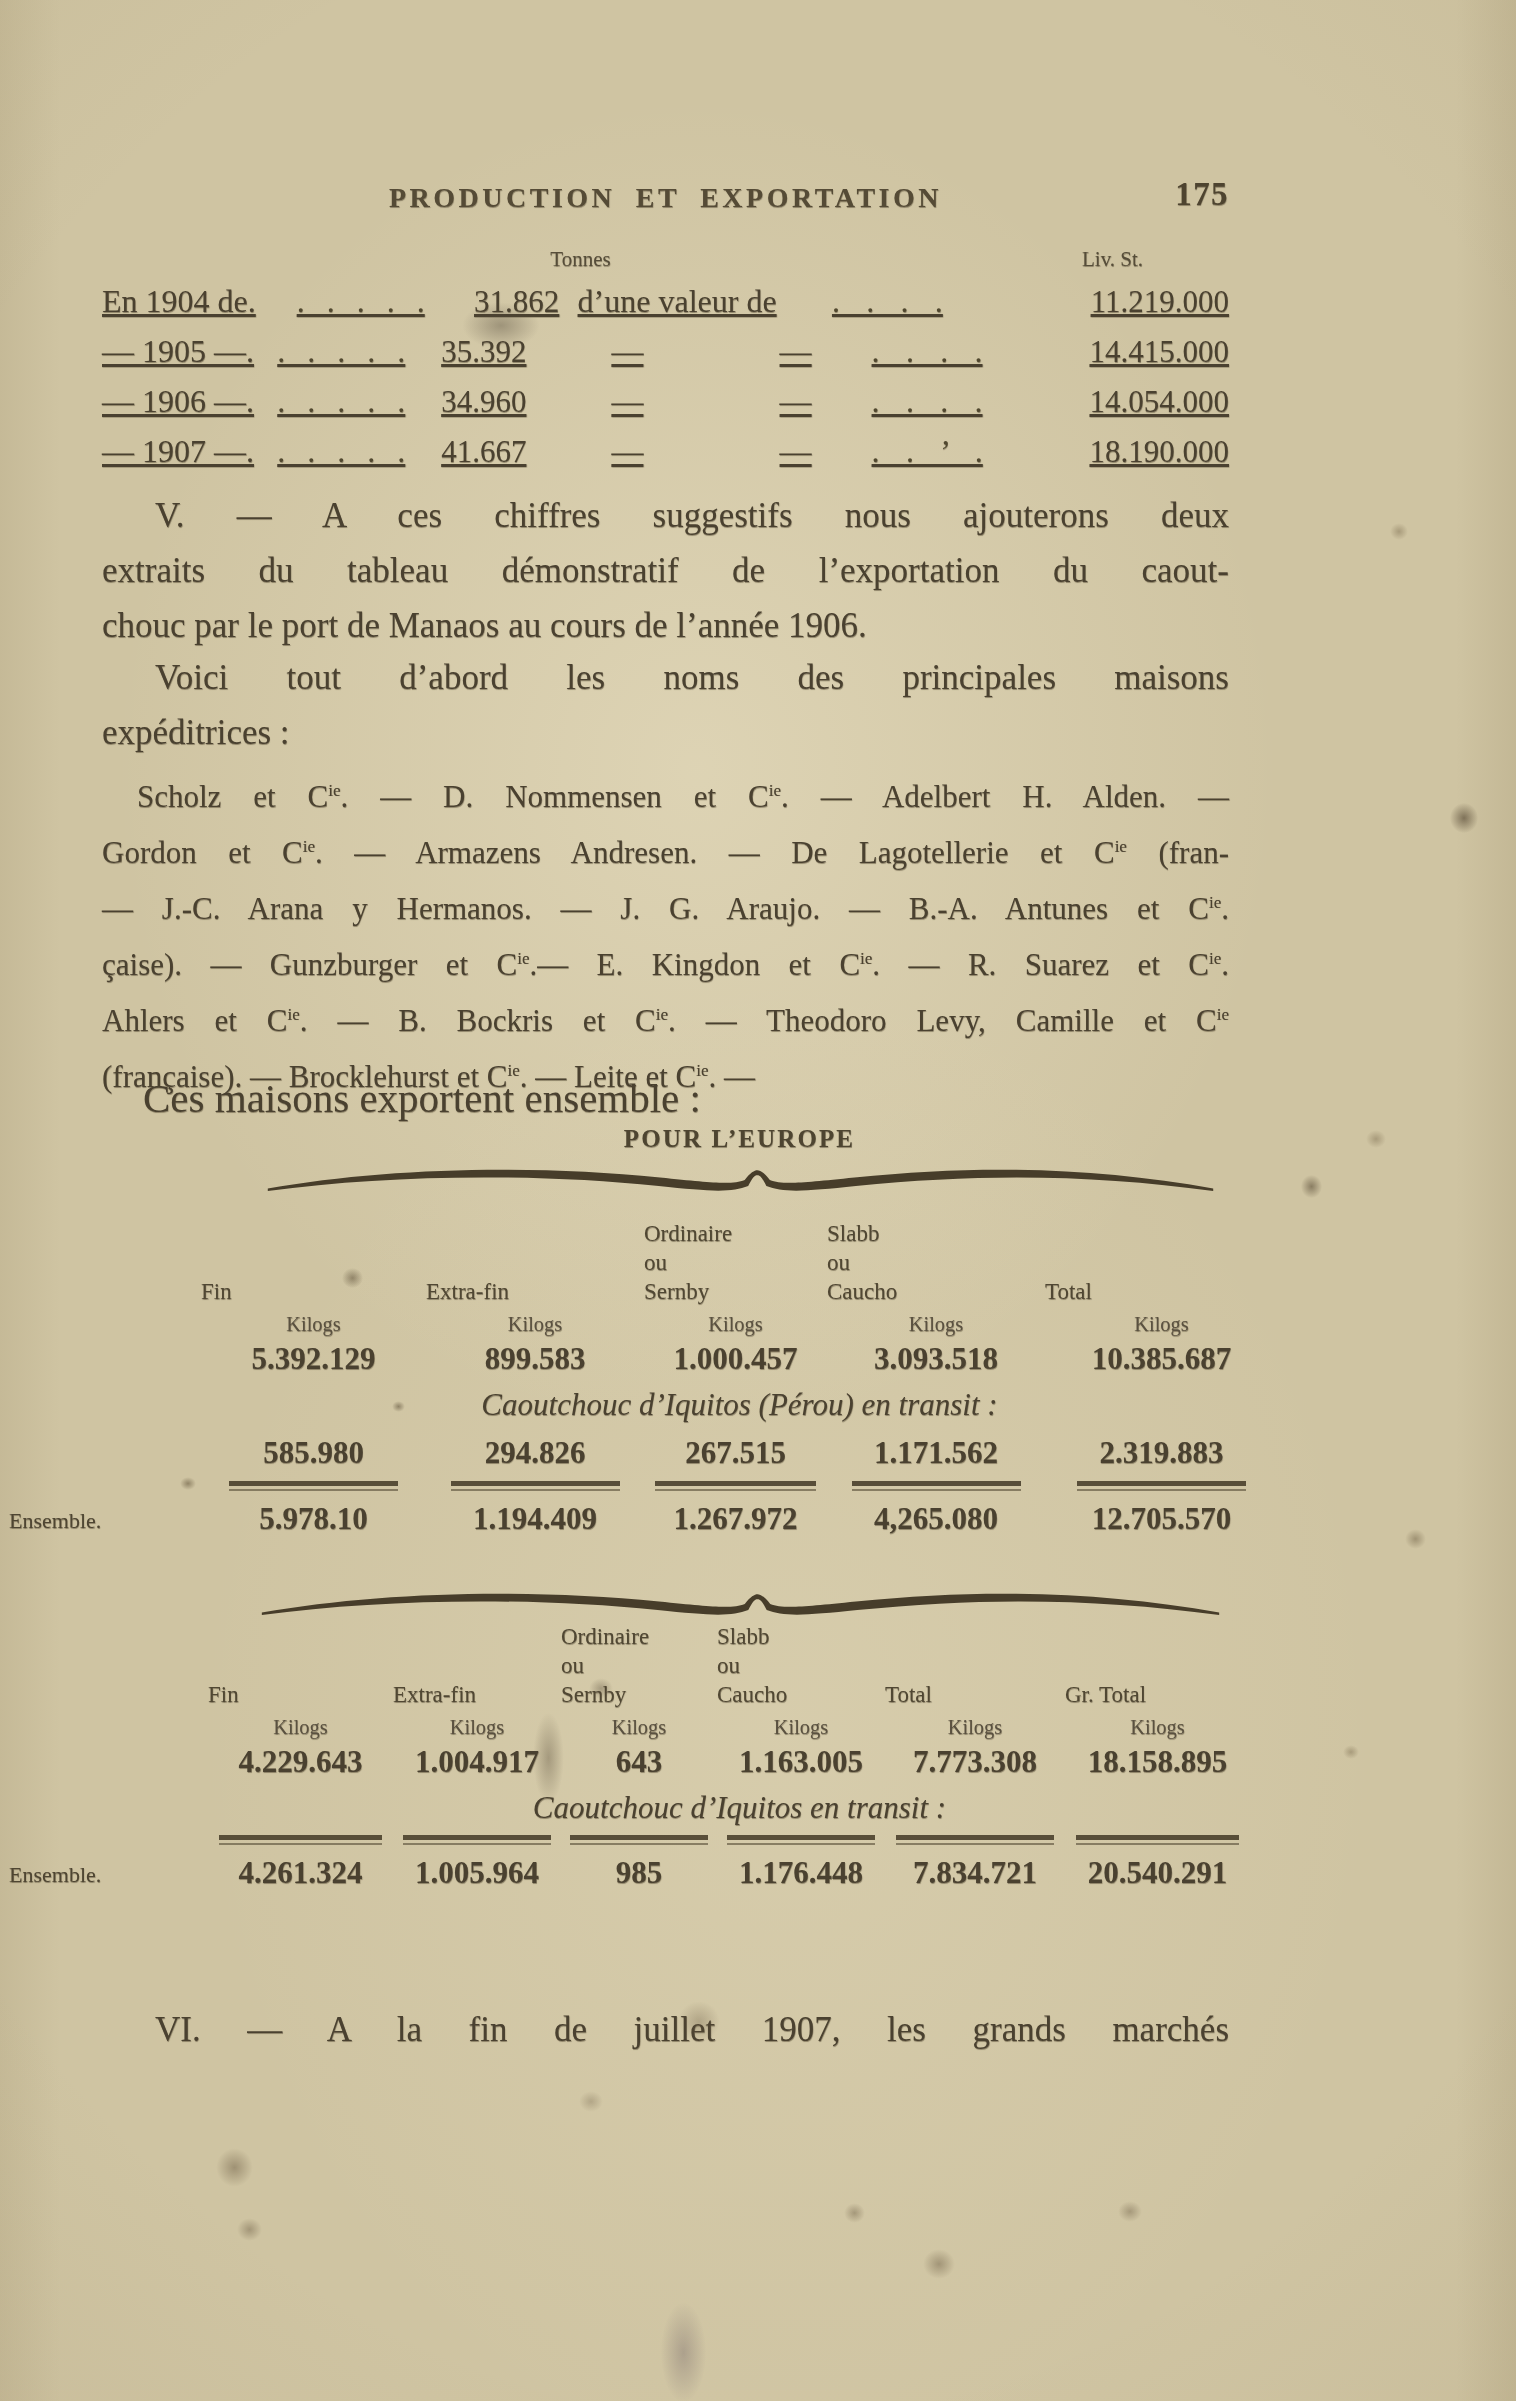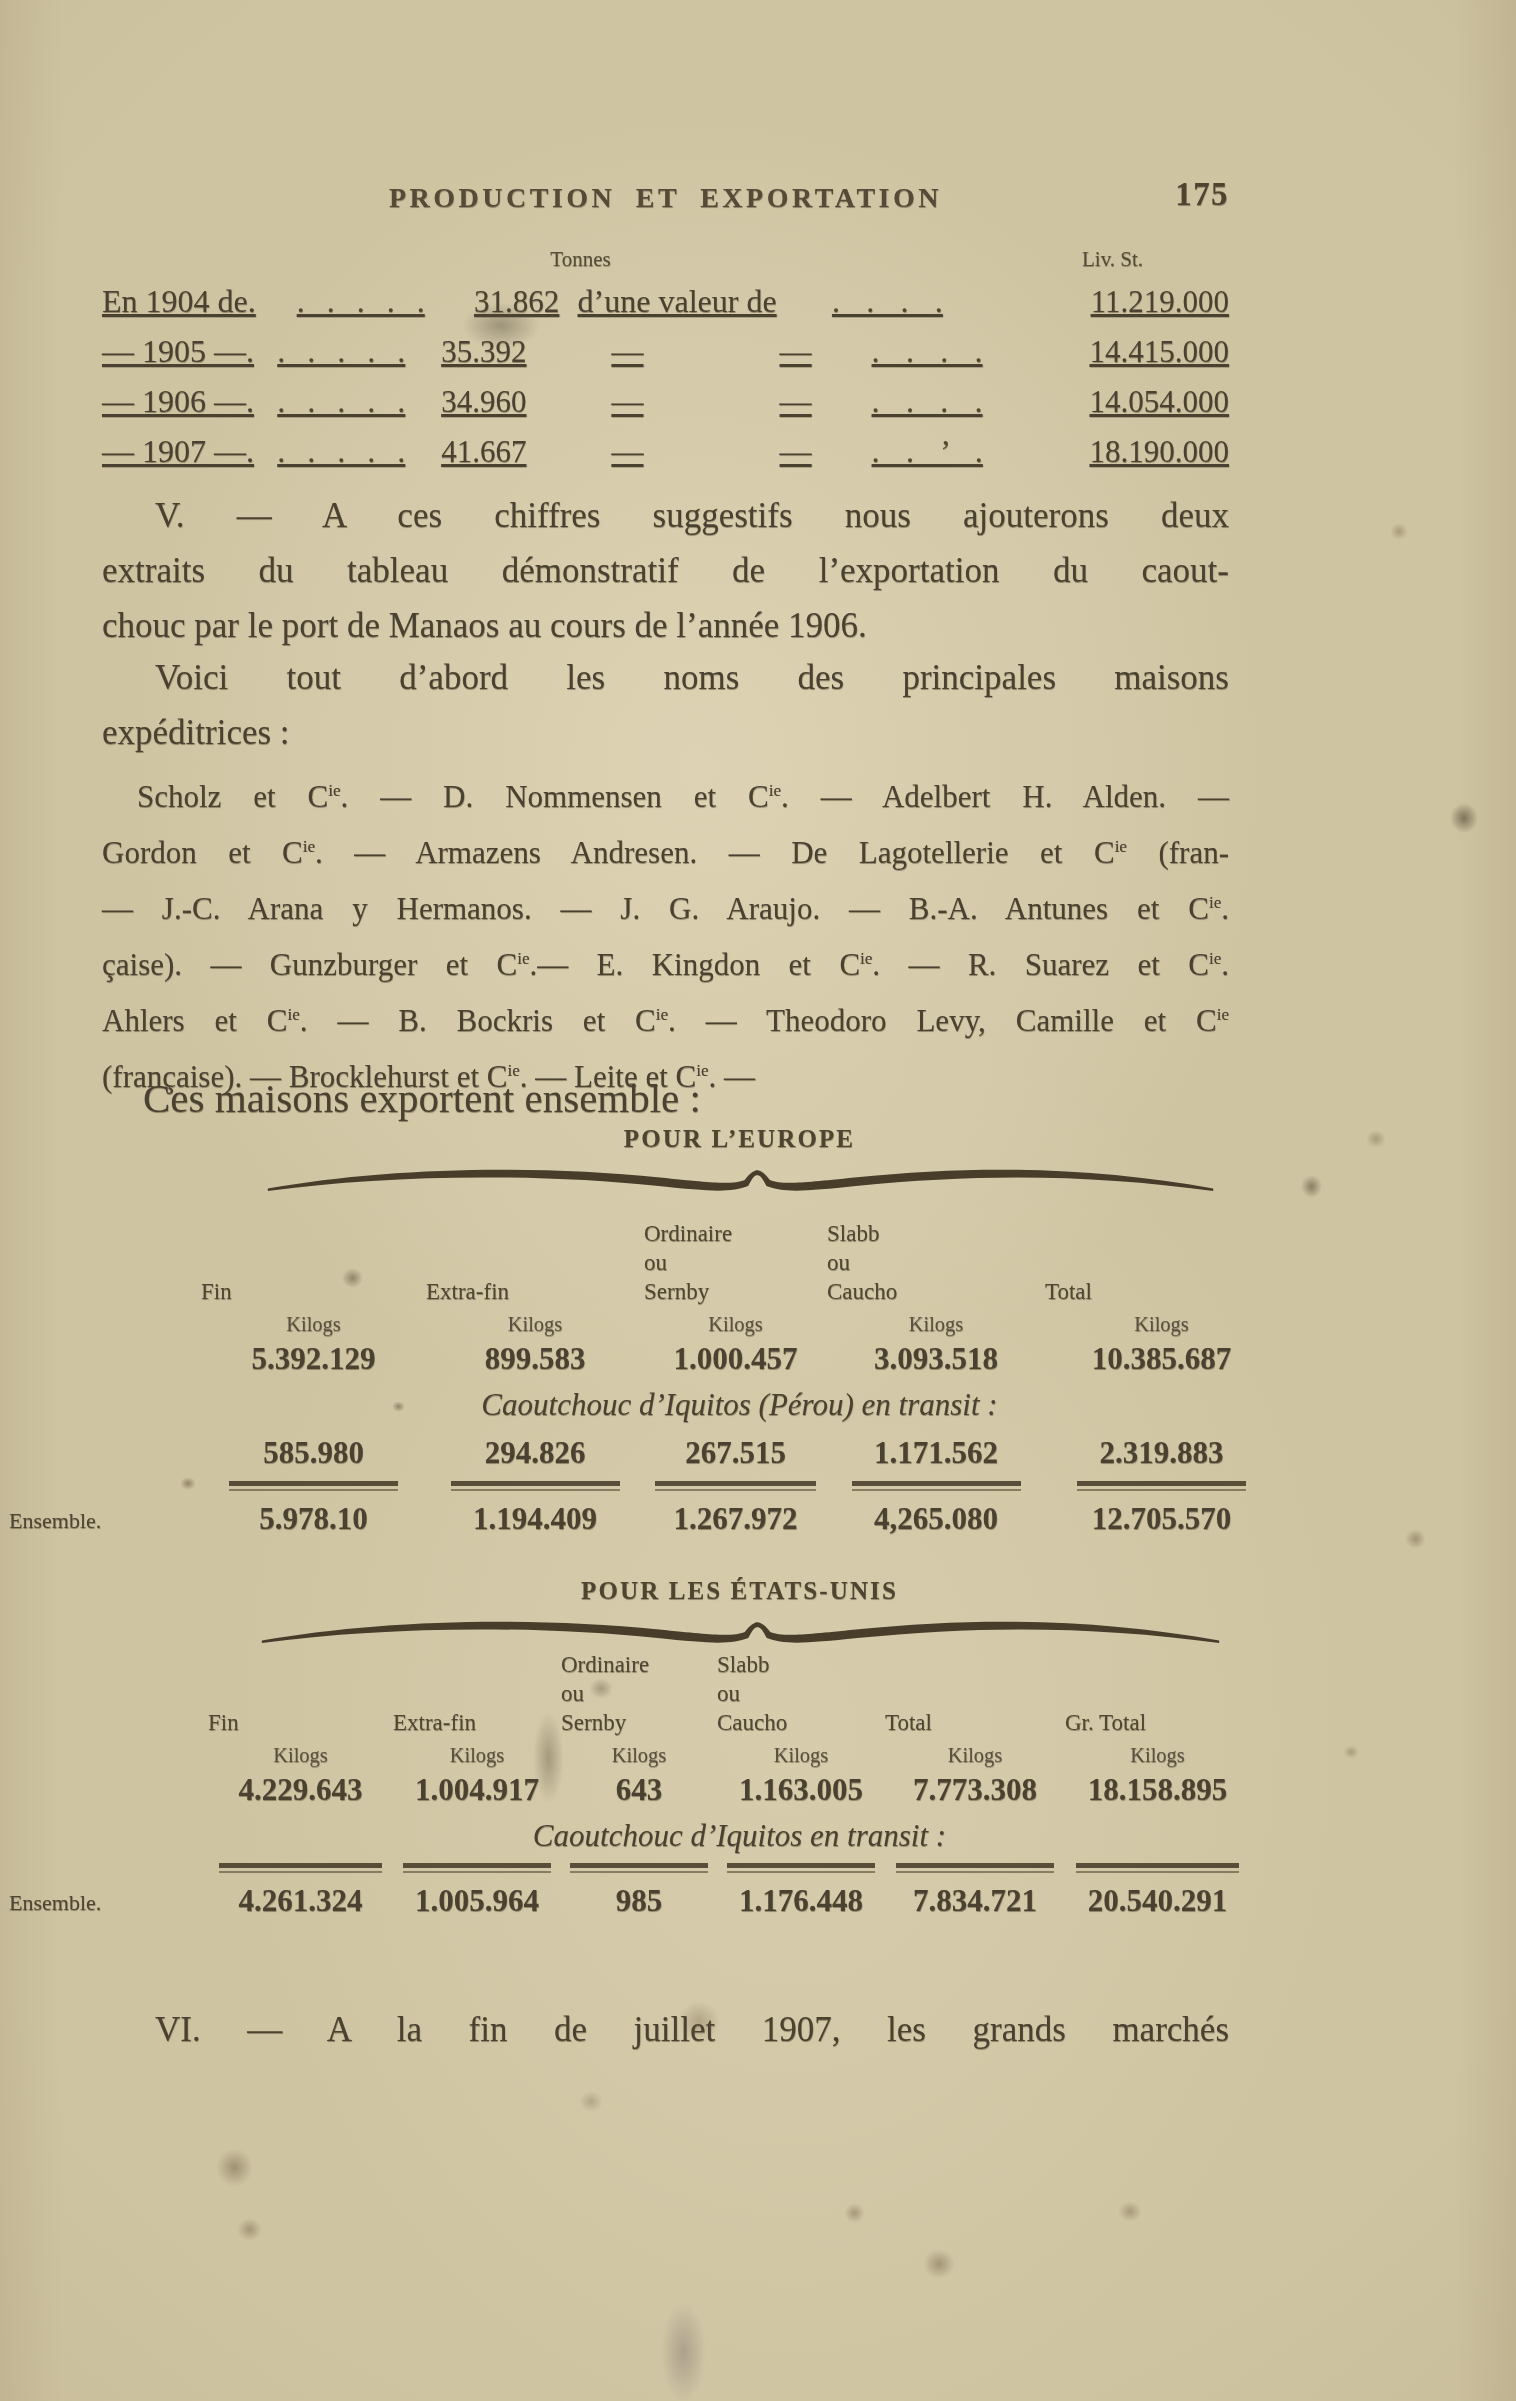--- a/index.html
+++ b/index.html
@@ -275,21 +275,20 @@
         <div></div>
         <div class="vcell">5.978.10</div>
         <div class="vcell">1.194.409</div>
         <div class="vcell">1.267.972</div>
         <div class="vcell">4,265.080</div>
         <div class="vcell">12.705.570</div>
       </div>
     </div>
 
     <div class="xtable us-block">
-      <div class="xtitle">POUR LES ÉTATS-UNIS</div>
       <svg class="brace" viewBox="0 0 1360 56" preserveAspectRatio="none">
         <path fill="#473d2a" d="M4,42 C170,8 380,2 565,24 C640,33 668,36 686,28 C694,16 700,12 704,12 C708,12 714,16 722,28 C740,36 768,33 843,24 C1028,2 1190,8 1356,42 L1356,46 C1190,20 1028,16 845,38 C772,47 741,49 717,38 C711,24 708,20 704,20 C700,20 697,24 691,38 C667,49 636,47 563,38 C380,16 170,20 4,46 Z"></path>
       </svg>
 
       <div class="grid us-grid hrow">
         <div></div>
         <div class="hcol">
             <span class="hpre"></span>
             <span class="hou"></span>
             <span class="hname">Fin</span>

